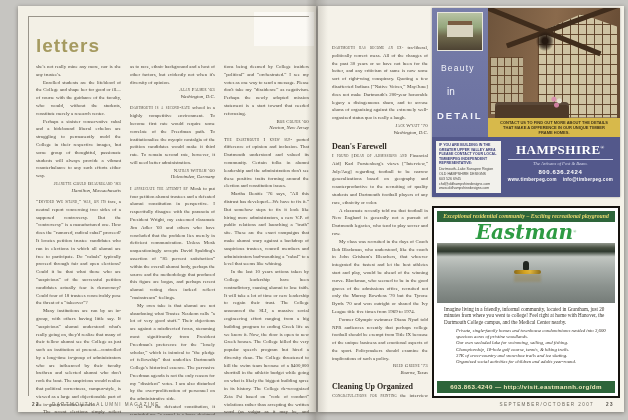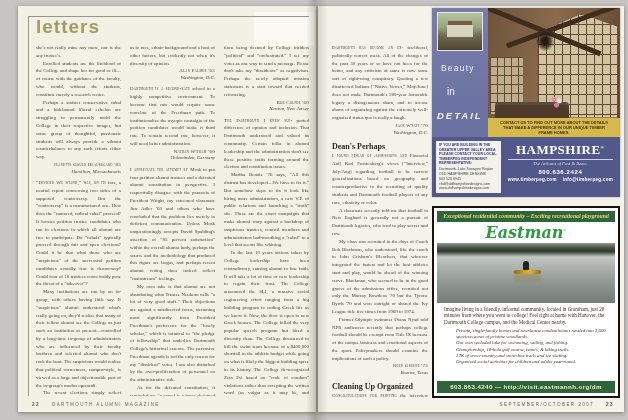--- a/index.html
+++ b/index.html
@@ -6,21 +6,21 @@
   .canvas{position:relative;width:628px;height:420px;background:#c6c5c1;overflow:hidden;
           font-family:"Liberation Serif",serif;}
   
   .page{position:absolute;top:6px;height:406px;background:#f3f0e6;box-shadow:0 1px 4px rgba(40,35,25,.45);}
   .page-left{left:18px;width:298px;}
   .page-right{left:318px;width:306px;background:#f5f2e9;}
   .fold{position:absolute;left:306px;top:0;width:22px;height:420px;z-index:6;pointer-events:none;
         background:linear-gradient(90deg,rgba(0,0,0,0) 0%,rgba(55,48,38,.22) 42%,rgba(55,48,38,.14) 58%,rgba(0,0,0,0) 100%);}
   
   .lp-inner{position:absolute;left:10px;top:10px;right:7px;bottom:16px;
-            border-top:1px solid #99948a;border-left:1px solid #99948a;padding:0 0 0 7px;}
+            border-top:1px solid #99948a;border-left:1px solid #99948a;padding:19px 0 0 7px;}
   .letters-title{margin:0;font-family:"Liberation Sans",sans-serif;font-weight:bold;
                  font-size:19px;line-height:20px;letter-spacing:1px;color:#a59a60;}
   .scan-artifact{position:absolute;top:6px;right:2px;width:60px;height:34px;background:rgba(252,251,247,.8);z-index:0;}
   .columns{position:relative;z-index:1;display:flex;gap:9px;margin-top:7px;height:352px;overflow:hidden;}
   .tcol{flex:1;min-width:0;text-align:justify;color:#463f35;}
   
   .body{margin:0;font-size:4.9px;line-height:7.8px;text-indent:7px;}
   .body.cont,.body.lead{text-indent:0;}
   .body.lead{margin-top:4px;}
   .body.first{margin-top:0;}
@@ -45,21 +45,21 @@
   .ad-tp{height:189px;box-shadow:0 0 2px rgba(0,0,0,.35);display:flex;flex-direction:column;}
   .tp-main{display:flex;height:143px;}
   .tp-strip{width:56px;background:linear-gradient(#787ea9,#6a70a0);color:#f2f3fa;
             font-family:"Liberation Sans",sans-serif;}
   .tp-thumb{margin:4px auto 12px;width:44px;height:37px;border:1px solid #e9e7dc;position:relative;
             background:linear-gradient(180deg,#b9c4a4 0%,#94a67c 38%,#6f684c 62%,#4e4434 100%);}
   .tp-thumb-house{position:absolute;left:9px;top:12px;width:26px;height:12px;background:#d8d2bf;
                   box-shadow:0 -5px 0 -1px #7a5c42;}
   .tp-w1{font-size:8.5px;letter-spacing:1.2px;margin:0 0 13px 9px;}
   .tp-w2{font-size:10px;margin:0 0 13px 15px;}
-  .tp-w3{font-size:9.5px;font-weight:bold;letter-spacing:2px;margin-left:5px;font-style:italic;}
+  .tp-w3{font-size:9.5px;font-weight:bold;letter-spacing:2px;margin-left:5px;}
   .tp-photo{position:relative;flex:1;overflow:hidden;background:linear-gradient(100deg,#6e543c,#8a6a4c 45%,#5f452f);}
   .tp-win{position:absolute;right:3px;top:6px;width:60%;height:80%;background-color:#cfc3a2;
           background-image:linear-gradient(rgba(90,60,35,.9) 1px,transparent 1px),
                            linear-gradient(90deg,rgba(90,60,35,.9) 1px,transparent 1px);
           background-size:8px 10px;clip-path:polygon(0 18%,55% 0,100% 12%,100% 100%,0 100%);
           box-shadow:0 0 6px rgba(40,25,12,.6);}
   .tp-win-left{position:absolute;left:2px;top:38%;width:25%;height:44%;background-color:#c4b897;
           background-image:linear-gradient(rgba(90,60,35,.9) 1px,transparent 1px),
                            linear-gradient(90deg,rgba(90,60,35,.9) 1px,transparent 1px);
           background-size:7px 9px;opacity:.9;}
@@ -88,21 +88,21 @@
   .tp-slogan{font-style:italic;font-size:4.6px;color:#d8dbee;margin-bottom:3px;}
   .tp-phone{font-family:"Liberation Sans",sans-serif;font-weight:bold;font-size:6px;letter-spacing:.6px;margin-bottom:2.5px;}
   .tp-web{font-family:"Liberation Sans",sans-serif;font-weight:bold;font-size:4.5px;letter-spacing:.3px;}
   .tp-web span{margin:0 3px;}
   
   .ad-em{margin-top:9px;height:192px;background:#fff;border:2px solid #16130f;padding:3px;
          display:flex;flex-direction:column;box-sizing:border-box;}
   .em-band{background:#2e653a;color:#ecdc72;font-style:italic;font-weight:bold;text-align:center;}
   .em-band-top{font-size:5.7px;line-height:11px;height:11px;}
   .em-logo-row{height:21px;text-align:center;}
-  .em-logo{font-family:"DejaVu Serif",serif;font-style:italic;font-weight:bold;font-size:16px;
+  .em-logo{font-family:"DejaVu Serif",serif;font-style:italic;font-weight:bold;font-size:20px;
            line-height:21px;color:#2e9b43;}
   .em-reg{font-size:4px;vertical-align:super;color:#2e9b43;}
   .em-photo{position:relative;height:60px;overflow:hidden;
       background:linear-gradient(180deg,#93998f 0%,#474f41 8%,#2f3a2f 14%,#c2c7c2 23%,#aab0ac 42%,#8b928e 72%,#757c78 100%);}
   .em-group{position:absolute;left:43%;top:30%;}
   .em-paddler{width:6px;height:9px;background:#20251f;border-radius:3px 3px 1px 1px;margin-left:9px;}
   .em-kayak{width:27px;height:4px;border-radius:2px;
             background:linear-gradient(90deg,#8a6a18,#d8a51f 40%,#e0b43a 60%,#8a6a18);}
   .em-reflect{width:27px;height:8px;background:rgba(150,120,40,.28);filter:blur(1px);}
   .em-text{flex:1;padding:3px 7px 0;color:#3a342c;text-align:left;}
@@ -163,21 +163,21 @@
       <span class="pageno">22</span><span>DARTMOUTH ALUMNI MAGAZINE</span>
     </div>
   </div>
 
   <div class="page page-right">
 
     <div class="rp-col">
       <p class="body lead first"><span class="sc">Dartmouth has become an ex-</span> <span>tra-liberal, politically correct mess. All of the changes of the past 30 years or so have not been for the better, and any criticism of same is now some sort of right-wing conspiracy. Quoting a few disaffected Indians [“Native Voices,” May/June] does not make Dartmouth's 200-year honorable legacy a disingenuous sham, and to accuse alums of organizing against the extremely well-organized status quo is really a laugh.</span></p>
       <p class="sig-name">Jack Wyatt '70</p>
       <p class="sig-place">Washington, D.C.</p>
-      <h2 class="section-heading">Dean's Perhaps</h2>
+      <h2 class="section-heading">Dean's Farewell</h2>
       <p class="body lead first"><span class="sc">I found [Dean of Admissions and</span> <span>Financial Aid] Karl Furstenberg's views [“Interview,” July/Aug] regarding football to be narrow generalizations based on geography and counterproductive to the recruiting of quality students and Dartmouth football players of any race, ethnicity or color.</span></p>
       <p class="body">A classmate recently told me that football in New England is generally not a pursuit of Dartmouth legacies, who tend to play soccer and row.</p>
       <p class="body">My class was recruited in the days of Coach Bob Blackman, who understood, like the coach in John Grisham's Bleachers, that whoever integrated the fastest and let the best athletes start and play, would be ahead of the winning curve. Blackman, who seemed to be in the good graces of the admissions office, recruited not only the Murray Bowdens '70 but the Tyrone Byrds '70 and won outright or shared the Ivy League title five times from 1969 to 1974.</p>
       <p class="body">Former Olympic swimmer Diana Nyad told NPR audiences recently that perhaps college football should be exempt from Title IX because of the unique business and emotional aspects of the sport. Policymakers should examine the implications of such a policy.</p>
       <p class="sig-name">Reed Greene '73</p>
       <p class="sig-place">Boerne, Texas</p>
       <h2 class="section-heading">Cleaning Up Organized</h2>
       <p class="body lead first"><span class="sc">Congratulations for printing</span> <span>the interview with Ted Baehr '69 about</span></p>
     </div>
 

